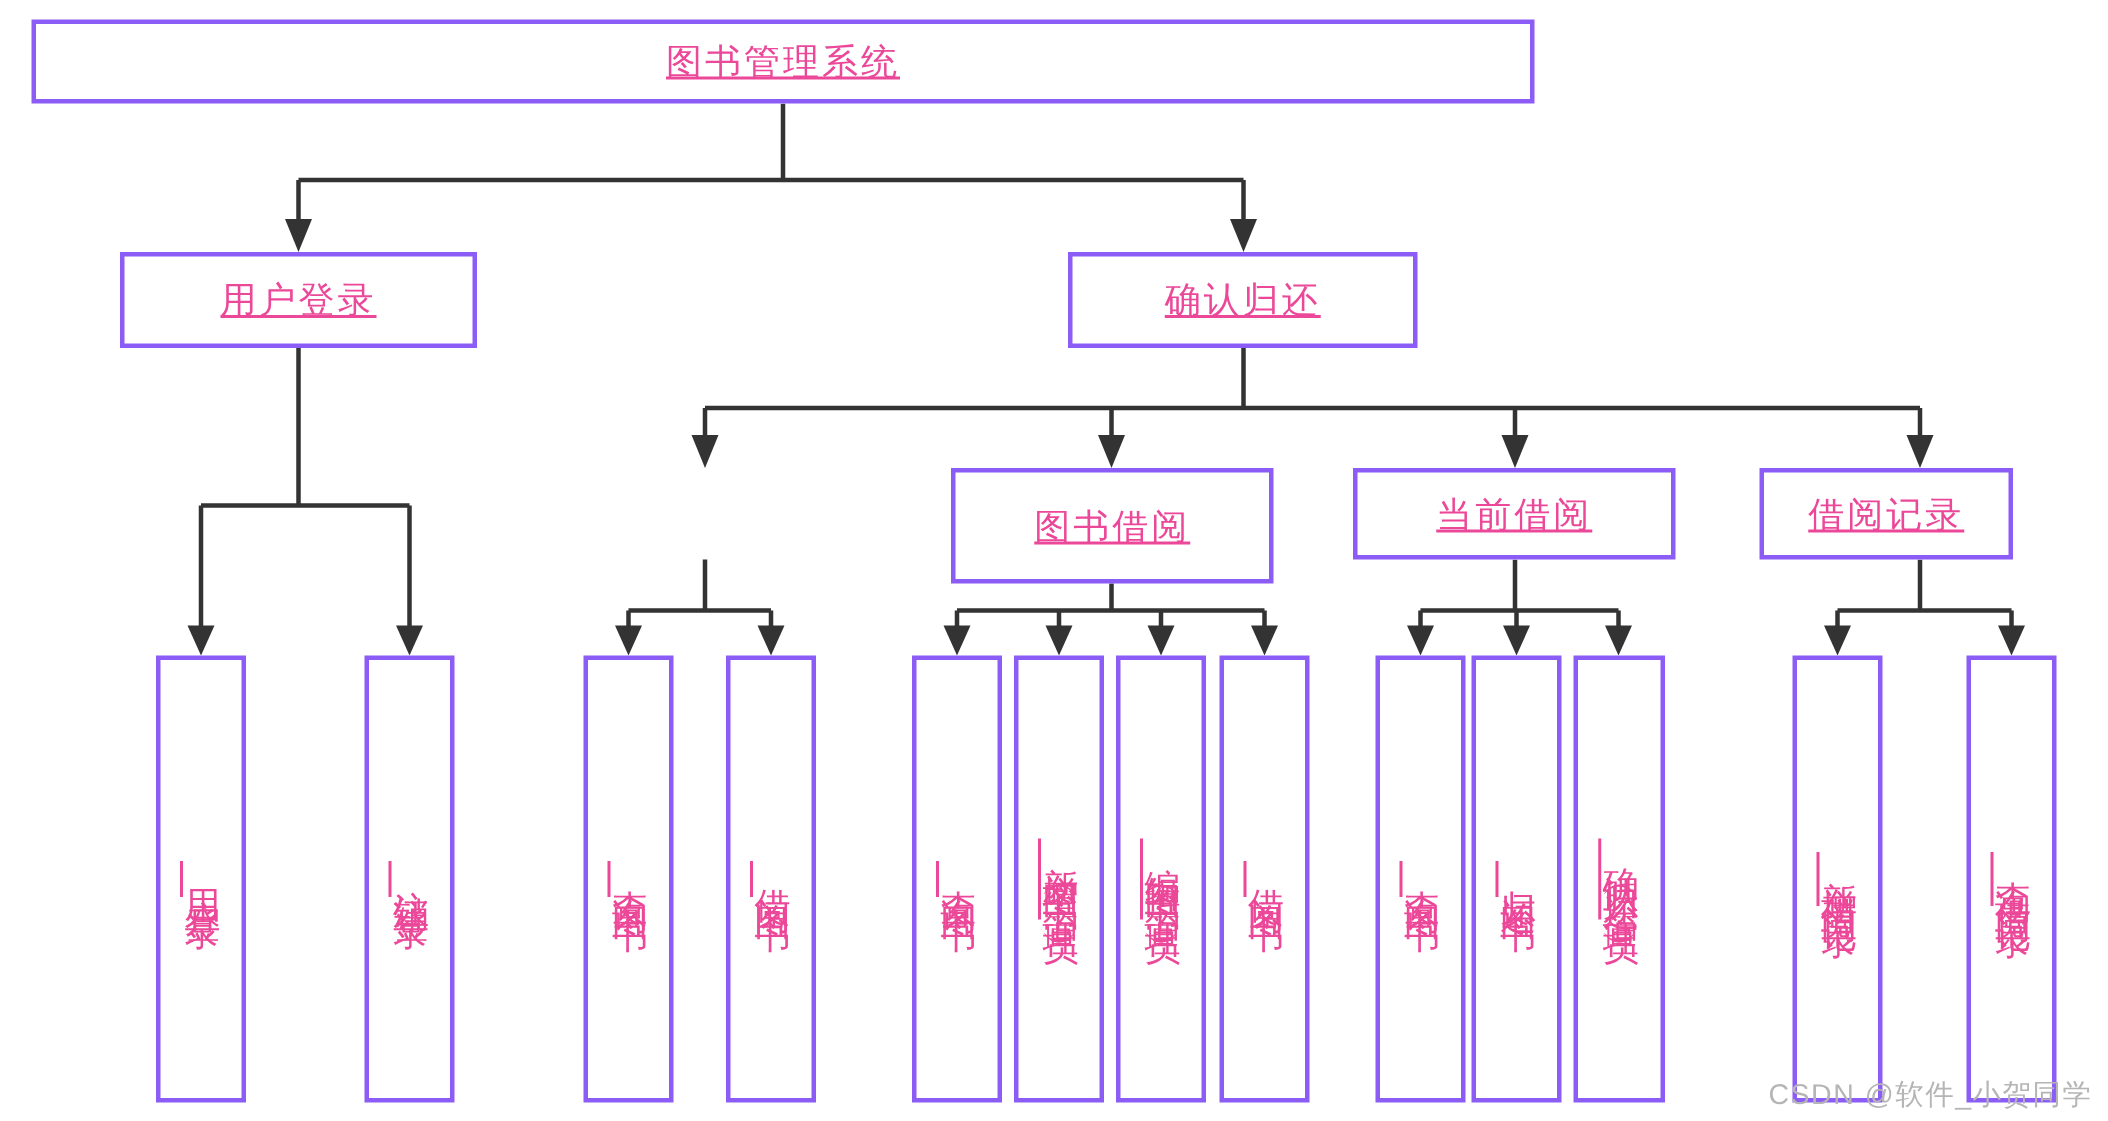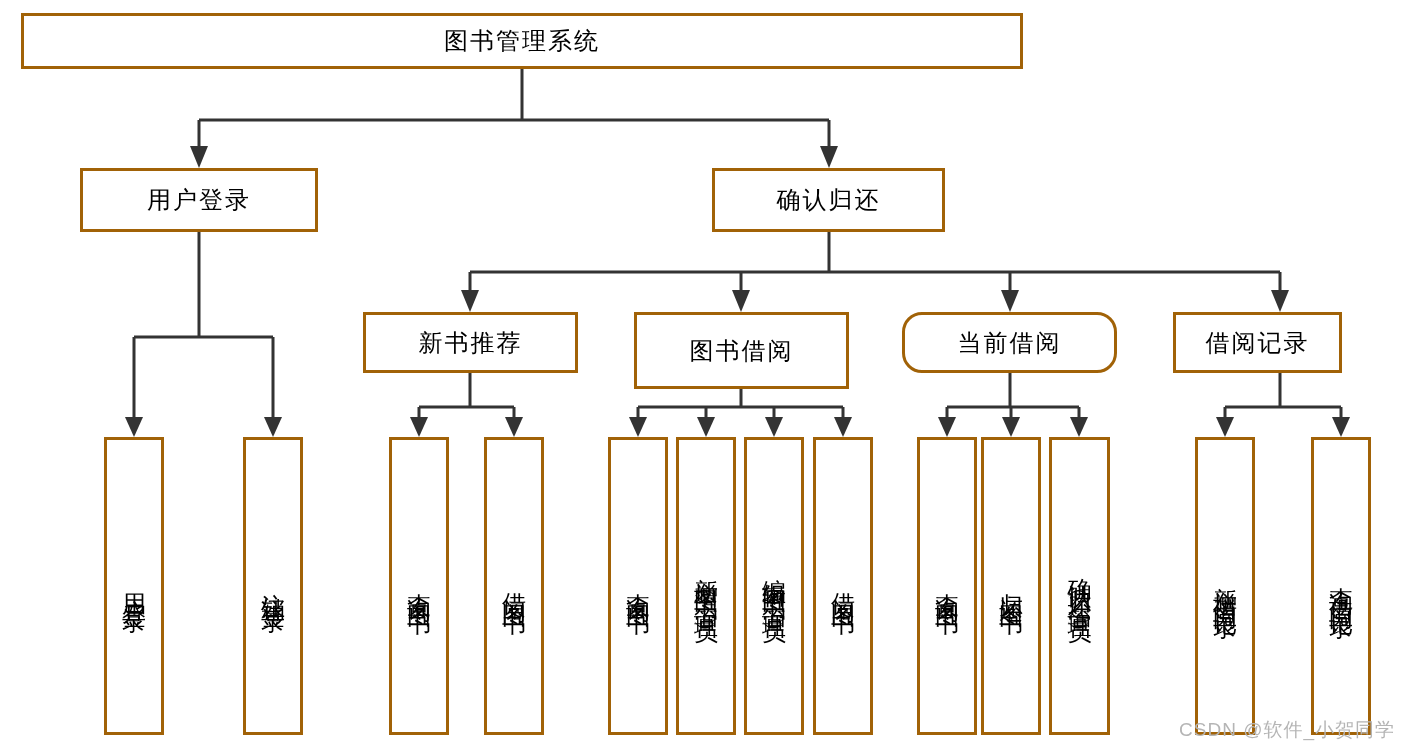--- a/index.html
+++ b/index.html
@@ -19,30 +19,31 @@
     position: absolute;
     left: 0;
     top: 0;
     width: 1405px;
     height: 747px;
     pointer-events: none;
   }
   .node {
     position: absolute;
     box-sizing: border-box;
-    border: 3px solid #a16207;
+    border: 3px solid #8b5cf6;
     background: #ffffff;
     display: flex;
     align-items: center;
     justify-content: center;
-    color: #000000;
+    color: #ec4899;
     font-size: 24px;
     letter-spacing: 2px;
     white-space: nowrap;
     z-index: 2;
+    text-decoration: underline;
   }
   .node.v {
     writing-mode: vertical-rl;
     text-orientation: mixed;
     letter-spacing: 6px;
     font-size: 24px;
     line-height: 1;
     white-space: normal;
   }
   .watermark {
@@ -101,23 +102,22 @@
       <polygon points="1216,417 1234,417 1225,437"></polygon>
       <polygon points="1332,417 1350,417 1341,437"></polygon>
     </g>
   </svg>
 
   <div class="node" style="left:21px; top:13px; width:1002px; height:56px;">图书管理系统</div>
 
   <div class="node" style="left:80px; top:168px; width:238px; height:64px;">用户登录</div>
   <div class="node" style="left:712px; top:168px; width:233px; height:64px;">确认归还</div>
 
-  <div class="node" style="left:363px; top:312px; width:215px; height:61px;">新书推荐</div>
   <div class="node" style="left:634px; top:312px; width:215px; height:77px;">图书借阅</div>
-  <div class="node" style="left:902px; top:312px; width:215px; height:61px;border-radius:20px;">当前借阅</div>
+  <div class="node" style="left:902px; top:312px; width:215px; height:61px;">当前借阅</div>
   <div class="node" style="left:1173px; top:312px; width:169px; height:61px;">借阅记录</div>
 
   <div class="node v" style="left:104px; top:437px; width:60px; height:298px;">用户登录</div>
   <div class="node v" style="left:243px; top:437px; width:60px; height:298px;">注销登录</div>
 
   <div class="node v" style="left:389px; top:437px; width:60px; height:298px;">查询图书</div>
   <div class="node v" style="left:484px; top:437px; width:60px; height:298px;">借阅图书</div>
 
   <div class="node v" style="left:608px; top:437px; width:60px; height:298px;">查询图书</div>
   <div class="node v" style="left:676px; top:437px; width:60px; height:298px;">新增图书（管理员）</div>

